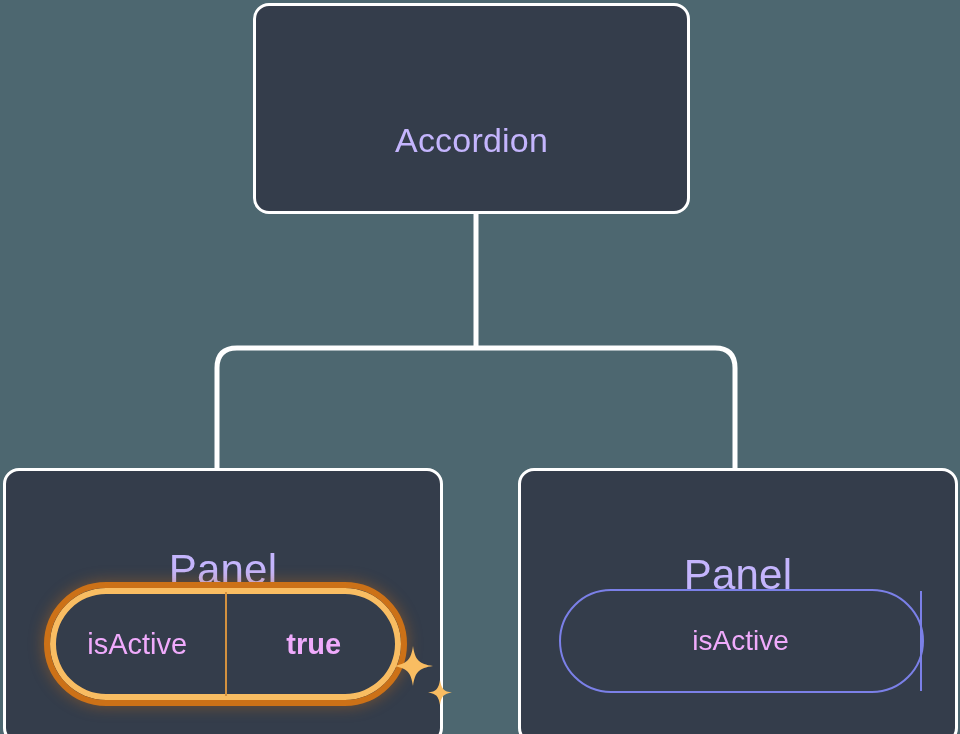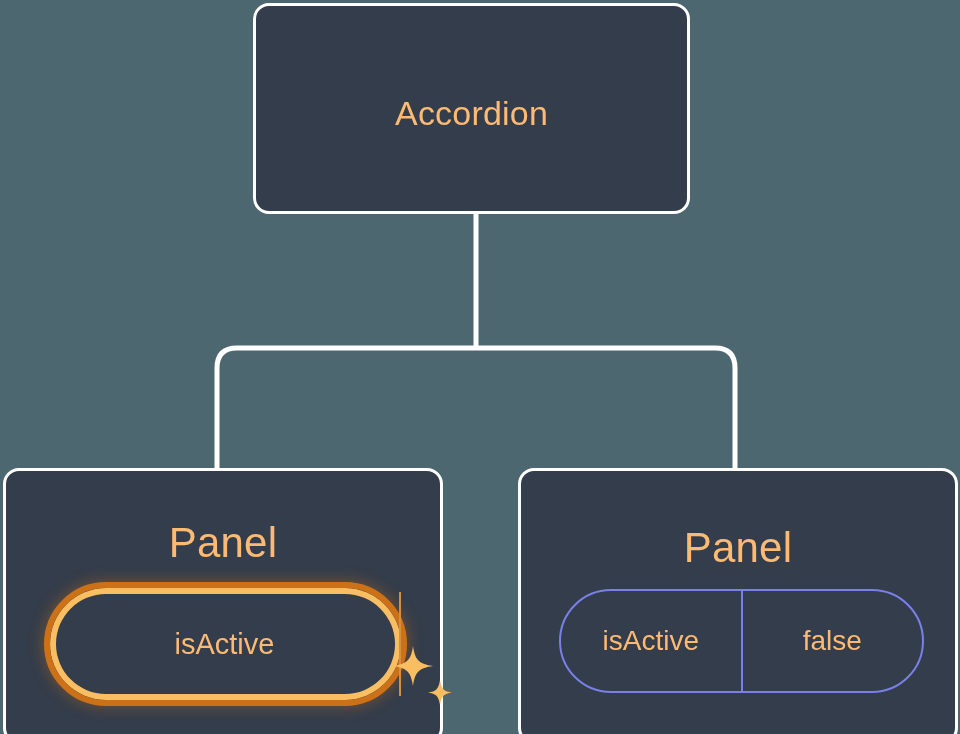--- a/index.html
+++ b/index.html
@@ -55,24 +55,25 @@
   }
 
   .node-child-left  { left: 3px; }
   .node-child-right { left: 518px; }
 
   .node-title {
     position: absolute;
     left: 0;
     width: 100%;
     text-align: center;
-    color: #fdba74;
+    color: #c4b5fd;
     font-weight: 400;
     letter-spacing: 0.2px;
     white-space: nowrap;
+    margin-top: 27px;
   }
 
   .node-root .node-title {
     top: 88px;
     font-size: 34px;
   }
 
   .node-child .node-title {
     font-size: 42px;
   }
@@ -126,21 +127,21 @@
     border-radius: 52px;
     background: transparent;
     border: 2px solid #7b80e8;
     display: flex;
     align-items: center;
   }
 
   .pill-cell {
     flex: 1 1 50%;
     text-align: center;
-    color: #fdba74;
+    color: #f0abfc;
     font-size: 28px;
     font-weight: 400;
     white-space: nowrap;
     overflow: hidden;
   }
 
   .pill.highlight .pill-cell {
     font-size: 29px;
   }
 
@@ -191,35 +192,35 @@
   </div>
 
   <div class="node node-child node-child-left">
     <div class="node-title">Panel</div>
 
     <div class="pill-wrap pill-wrap-left">
 
       <div class="pill highlight">
         <div class="pill-cell">isActive</div>
         <div class="pill-divider"></div>
+        <div class="pill-cell value-strong">true</div>
       </div>
 
       <svg class="sparkles" viewBox="0 0 80 80">
         <path d="M 30 8 C 32 22 36 26 50 28 C 36 30 32 34 30 48 C 28 34 24 30 10 28 C 24 26 28 22 30 8 Z" fill="#f9bd62"></path>
         <path d="M 57 42 C 58.4 51 60.8 53.4 69 54.6 C 60.8 55.8 58.4 58.2 57 67 C 55.6 58.2 53.2 55.8 45 54.6 C 53.2 53.4 55.6 51 57 42 Z" fill="#f9bd62"></path>
       </svg>
 
     </div>
   </div>
 
   <div class="node node-child node-child-right">
     <div class="node-title">Panel</div>
 
     <div class="pill-wrap pill-wrap-right">
       <div class="pill plain">
         <div class="pill-cell">isActive</div>
         <div class="pill-divider"></div>
-        <div class="pill-cell">false</div>
       </div>
     </div>
   </div>
 
 </div>
 
 </body></html>

